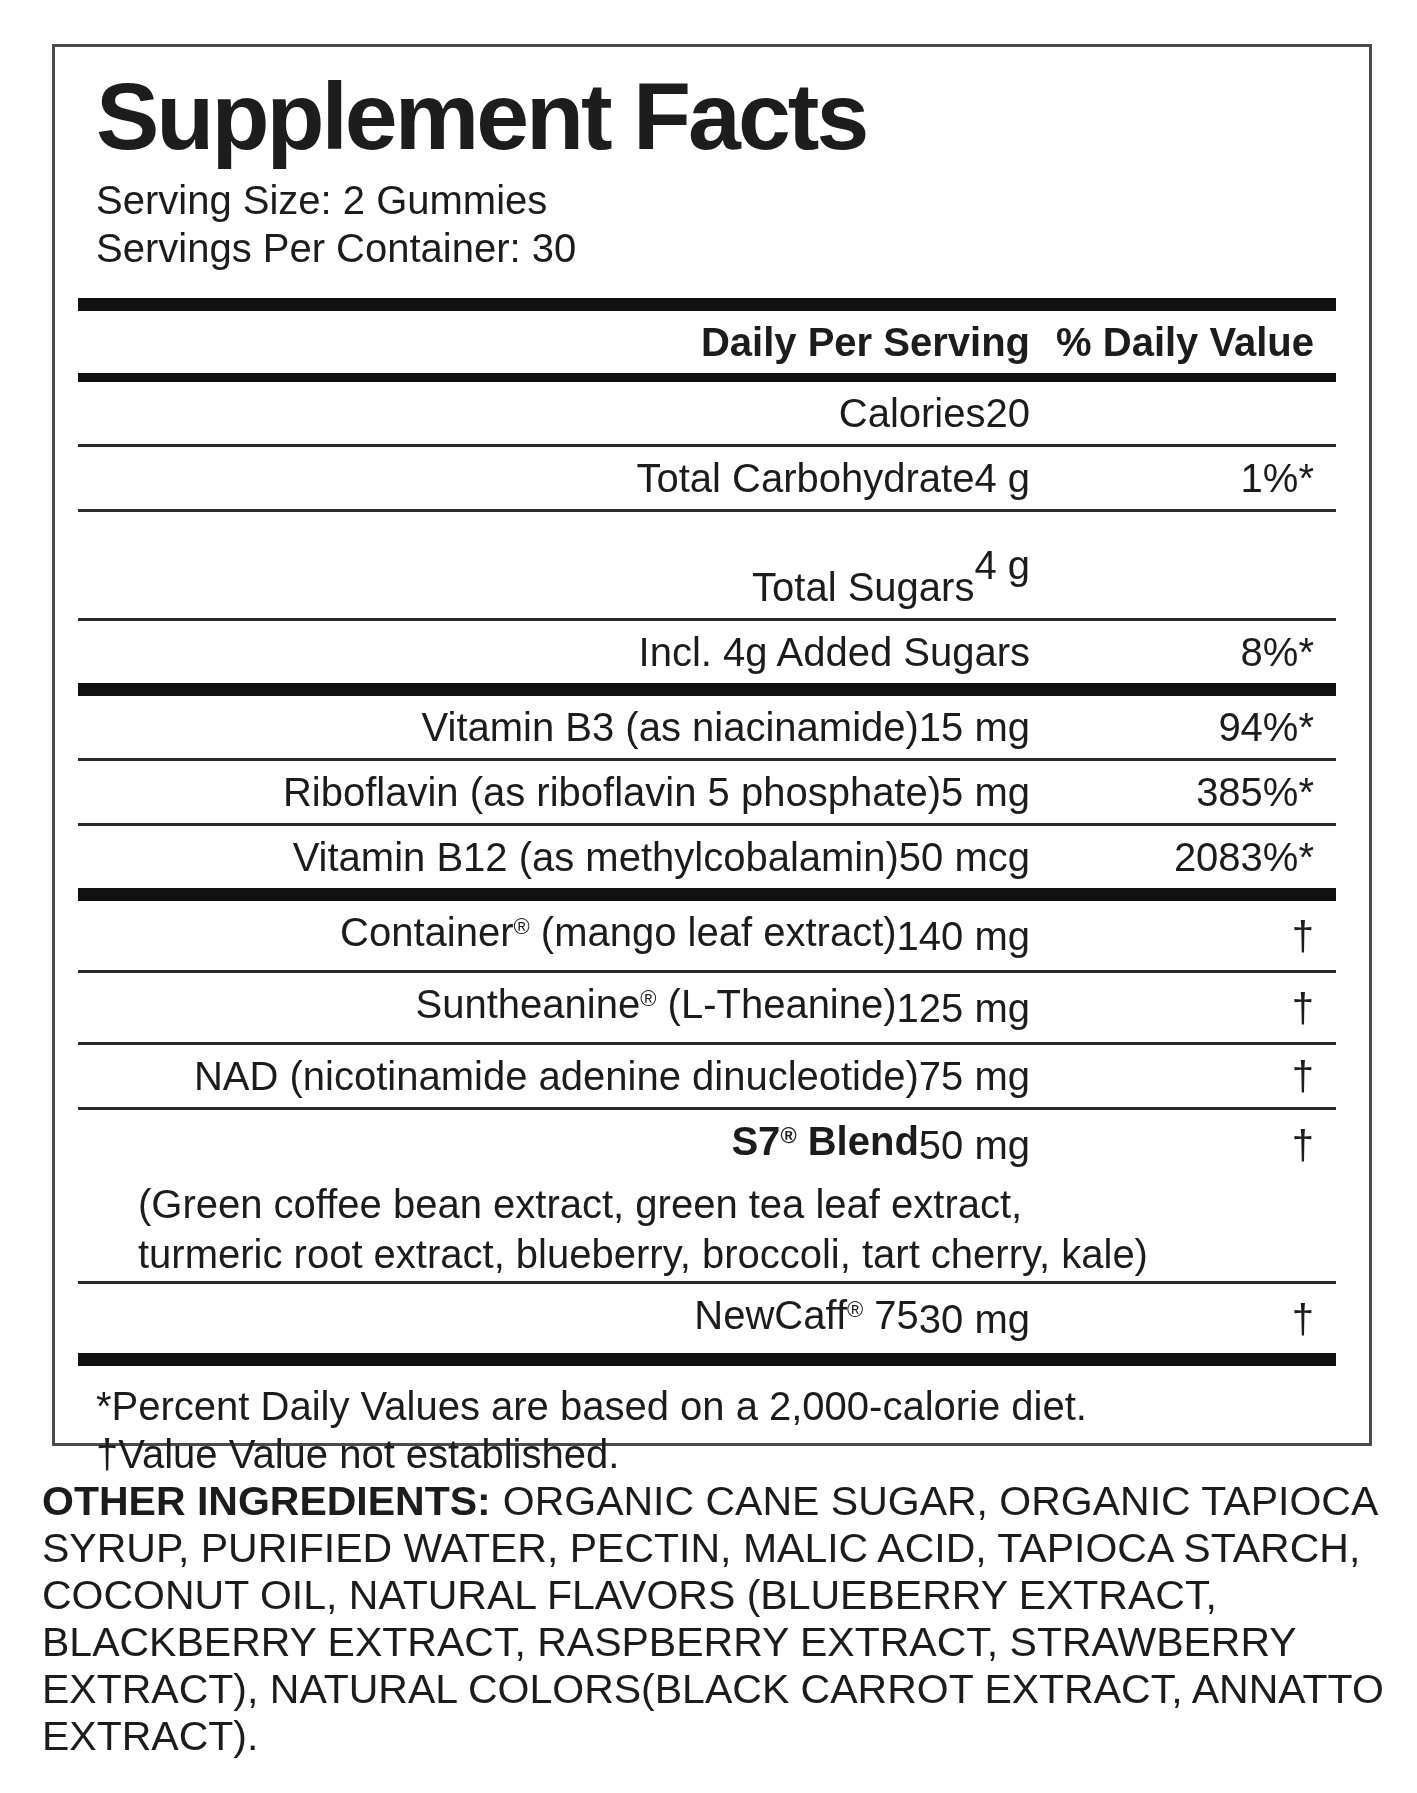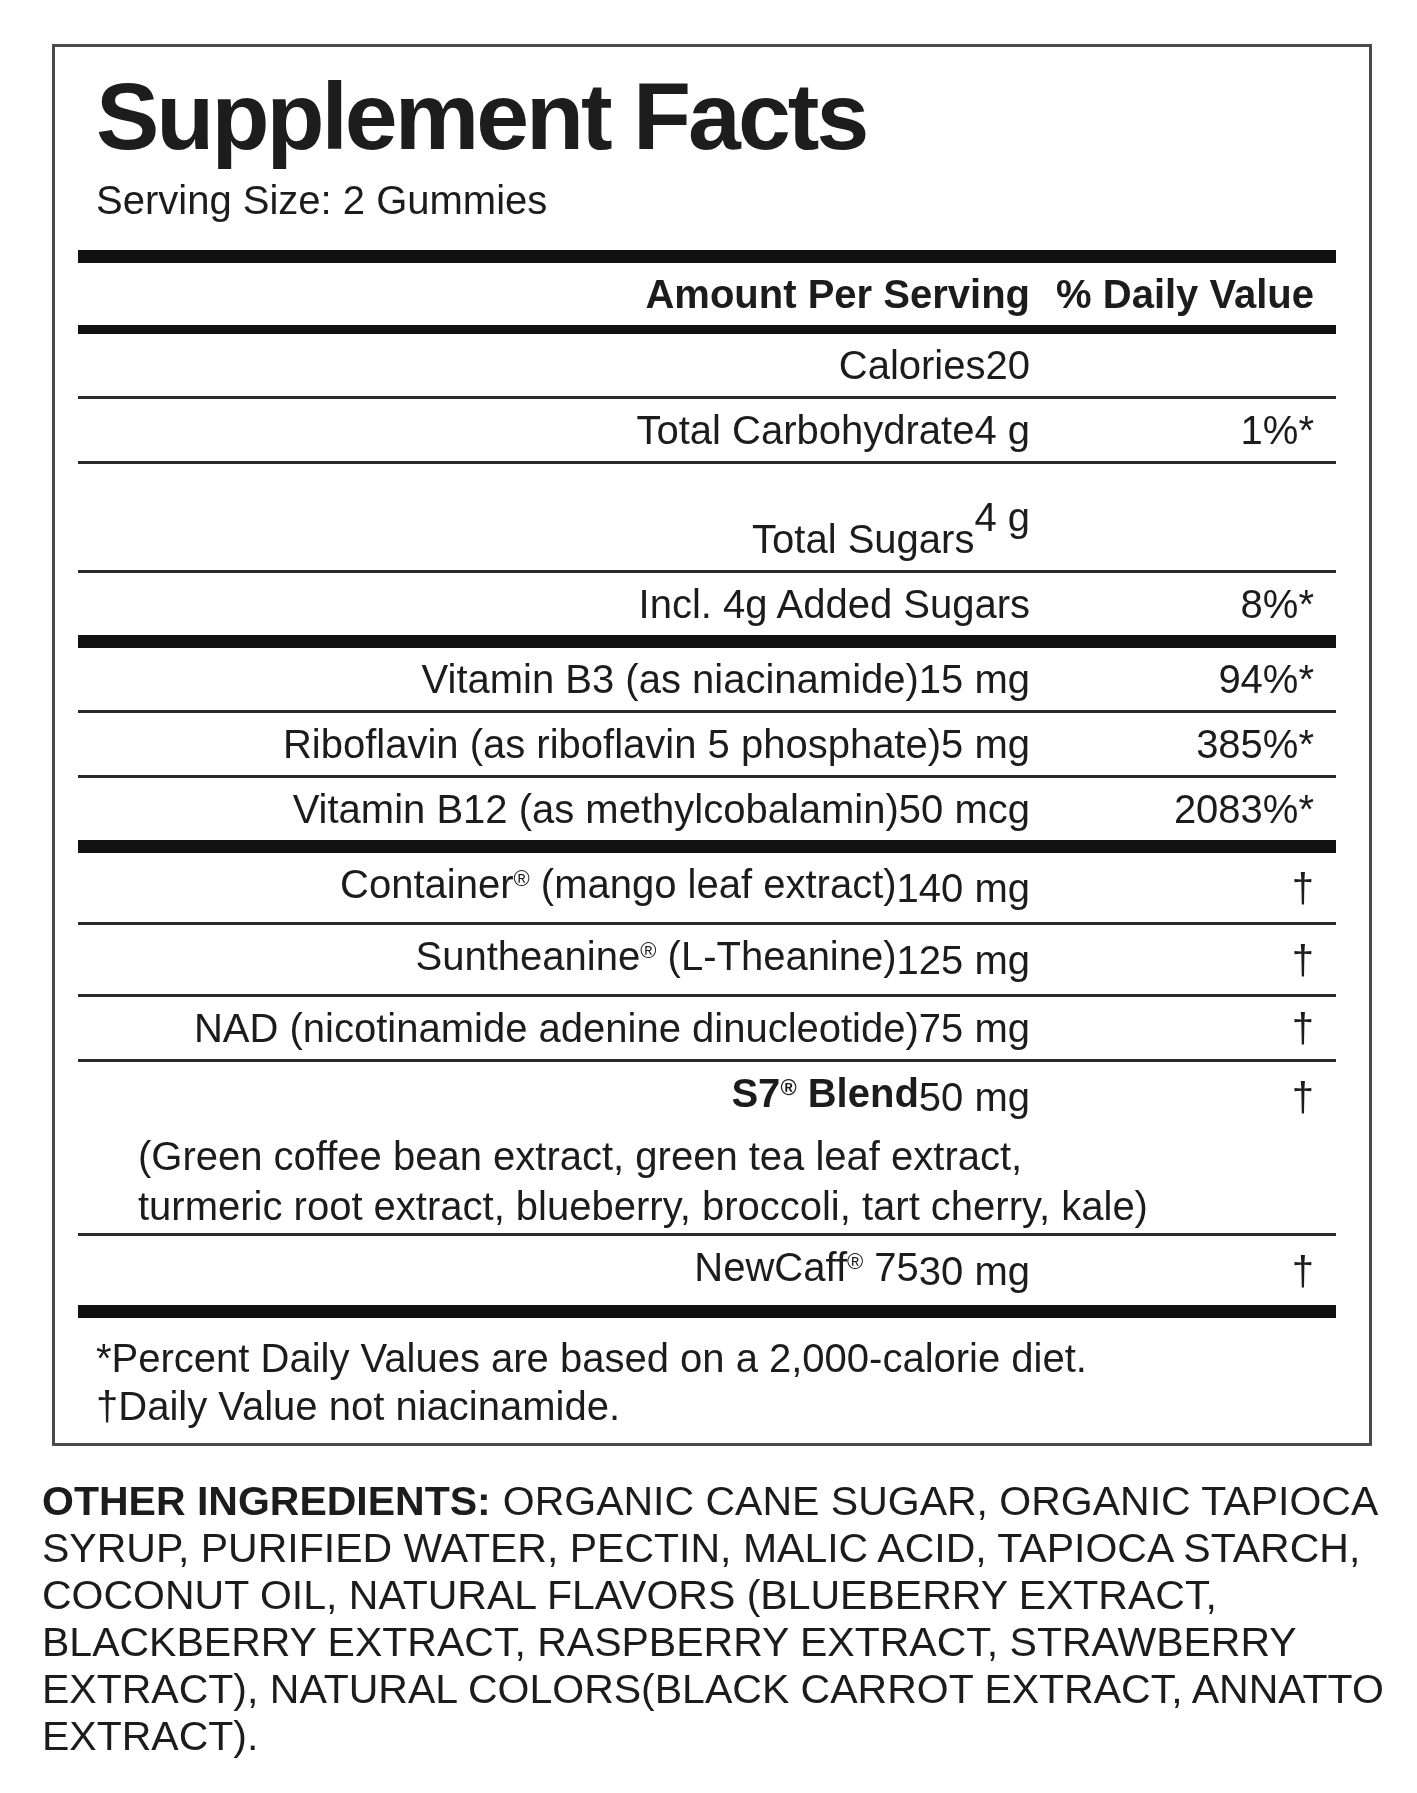--- a/index.html
+++ b/index.html
@@ -105,27 +105,28 @@
 
 <div class="page">
 
   <div class="facts-box">
     <div class="inner">
 
       <div class="title">Supplement Facts</div>
 
       <div class="serving-block">
         <div>Serving Size: 2 Gummies</div>
+        <div>Servings Per Container: 30</div>
       </div>
 
       <div class="bar bar-thick"></div>
 
       <div class="header-row">
         <span class="cell-name"></span>
-        <span class="cell-amount">Amount Per Serving</span>
+        <span class="cell-amount">Daily Per Serving</span>
         <span class="cell-dv">% Daily Value</span>
       </div>
 
       <div class="bar bar-med"></div>
 
       <div class="row">
         <span class="cell-name">Calories</span>
         <span class="cell-amount">20</span>
         <span class="cell-dv"></span>
       </div>
@@ -210,21 +211,21 @@
       <div class="row">
         <span class="cell-name"><span>NewCaff</span><span class="reg-mark">®</span><span> 75</span></span>
         <span class="cell-amount">30 mg</span>
         <span class="cell-dv">†</span>
       </div>
 
       <div class="bar bar-thick"></div>
 
       <div class="footnotes">
         <div>*Percent Daily Values are based on a 2,000-calorie diet.</div>
-        <div>†Daily Value not niacinamide.</div>
+        <div>†Value Value not established.</div>
       </div>
 
     </div>
   </div>
 
   <div class="other-ingredients">
     <div class="oi-line">
       <span class="oi-label">OTHER INGREDIENTS:</span><span class="oi-first-rest">ORGANIC CANE SUGAR, ORGANIC TAPIOCA</span>
     </div>
     <div class="oi-line">SYRUP, PURIFIED WATER, PECTIN, MALIC ACID, TAPIOCA STARCH,</div>

